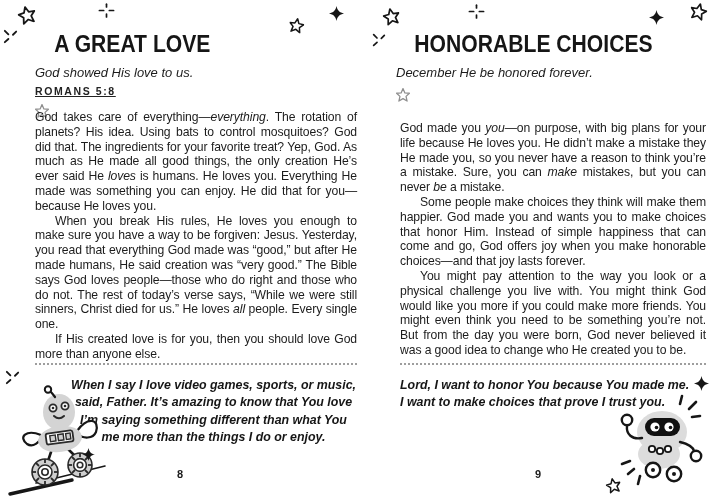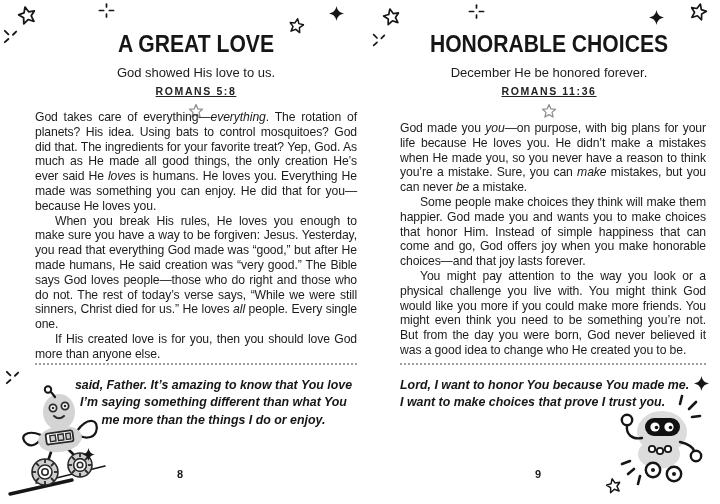--- a/index.html
+++ b/index.html
@@ -9,27 +9,27 @@
     position:relative; width:720px; height:504px; background:#ffffff;
     margin:0 auto; overflow:hidden;
   }
   .page { position:absolute; top:0; width:360px; height:504px; }
   .page.left  { left:0; }
   .page.right { left:360px; }
 
   .block { position:absolute; }
 
   
-  .header { text-align:center; }
+  .header { text-align:left; }
   .page-title {
     display:block; font-size:24px; font-weight:bold; letter-spacing:0;
     transform:scaleX(.88); transform-origin:50% 50%;
     white-space:nowrap; margin-bottom:7px; color:#161616;
   }
-  .subtitle div { font-size:13px; line-height:16px; color:#1c1c1c; }
+  .subtitle div { font-style:italic; font-size:13px; line-height:16px; color:#1c1c1c; }
   .reference { font-size:10.5px; font-weight:bold; letter-spacing:1.6px; margin-top:4px; color:#222;text-decoration:underline; }
   .star-ornament { margin-top:7px; }
 
   
   .bodytext { font-size:12.2px; line-height:14.8px; text-align:justify; letter-spacing:-0.1px; }
   .bodytext p { margin:0; }
   .bodytext p.indent { text-indent:20px; }
   .bodytext .it { font-style:italic; }
 
   .divider { border-top:2px dotted #9e9e9e; height:0; }
@@ -128,45 +128,45 @@
 
     <div class="block bodytext" style="left:35px;width:322px;top:110px">
         <p><span>God takes care of everything—</span><span class="it">everything</span><span>. The rotation of planets? His idea. Using bats to control mosquitoes? God did that. The ingredients for your favorite treat? Yep, God. As much as He made all good things, the only creation He’s ever said He </span><span class="it">loves</span><span> is humans. He loves you. Everything He made was something you can enjoy. He did that for you—because He loves you.</span></p>
         <p class="indent"><span>When you break His rules, He loves you enough to make sure you have a way to be forgiven: Jesus. Yesterday, you read that everything God made was “good,” but after He made humans, He said creation was “very good.” The Bible says God loves people—those who do right and those who do not. The rest of today’s verse says, “While we were still sinners, Christ died for us.” He loves </span><span class="it">all</span><span> people. Every single one.</span></p>
         <p class="indent"><span>If His created love is for you, then you should love God more than anyone else.</span></p>
       </div>
 
     <div class="block divider" style="left:35px;width:322px;top:363px"></div>
 
     <div class="block prayer centered" style="left:70px;width:287px;top:377px">
+        <div>When I say I love video games, sports, or music,</div>
         <div>said, Father. It’s amazing to know that You love</div>
         <div>I’m saying something different than what You</div>
         <div>me more than the things I do or enjoy.</div>
       </div>
 
     <div class="block pagenum" style="left:35px;width:290px;top:468px">8</div>
   </div>
 
   <div class="page right">
 
     <div class="block header" style="left:36px;width:306px;top:30px">
       <span class="page-title">HONORABLE CHOICES</span>
       <div class="subtitle">
           <div>December He be honored forever.</div>
         </div>
-      <div class="reference">ROMANS 11:36</div>
       <div class="star-ornament">
         <svg width="14" height="14" viewBox="0 0 24 24">
           <path d="M12 1 L15.2 8.4 L23 9 L17.2 14.4 L19 22.4 L12 18.2 L5 22.4 L6.8 14.4 L1 9 L8.8 8.4 Z" fill="#ffffff" stroke="#8f8f8f" stroke-width="2.2" stroke-linejoin="round"></path>
         </svg>
       </div>
     </div>
 
     <div class="block bodytext" style="left:40px;width:306px;top:121px">
-        <p><span>God made you </span><span class="it">you</span><span>—on purpose, with big plans for your life because He loves you. He didn’t make a mistakes when He made you, so you never have a reason to think you’re a mistake. Sure, you can </span><span class="it">make</span><span> mistakes, but you can never </span><span class="it">be</span><span> a mistake.</span></p>
+        <p><span>God made you </span><span class="it">you</span><span>—on purpose, with big plans for your life because He loves you. He didn’t make a mistake they He made you, so you never have a reason to think you’re a mistake. Sure, you can </span><span class="it">make</span><span> mistakes, but you can never </span><span class="it">be</span><span> a mistake.</span></p>
         <p class="indent"><span>Some people make choices they think will make them happier. God made you and wants you to make choices that honor Him. Instead of simple happiness that can come and go, God offers joy when you make honorable choices—and that joy lasts forever.</span></p>
         <p class="indent"><span>You might pay attention to the way you look or a physical challenge you live with. You might think God would like you more if you could make more friends. You might even think you need to be something you’re not. But from the day you were born, God never believed it was a good idea to change who He created you to be.</span></p>
       </div>
 
     <div class="block divider" style="left:40px;width:306px;top:363px"></div>
 
     <div class="block prayer" style="left:40px;width:306px;top:377px">
         <div>Lord, I want to honor You because You made me.</div>
         <div>I want to make choices that prove I trust you.</div>
       </div>

